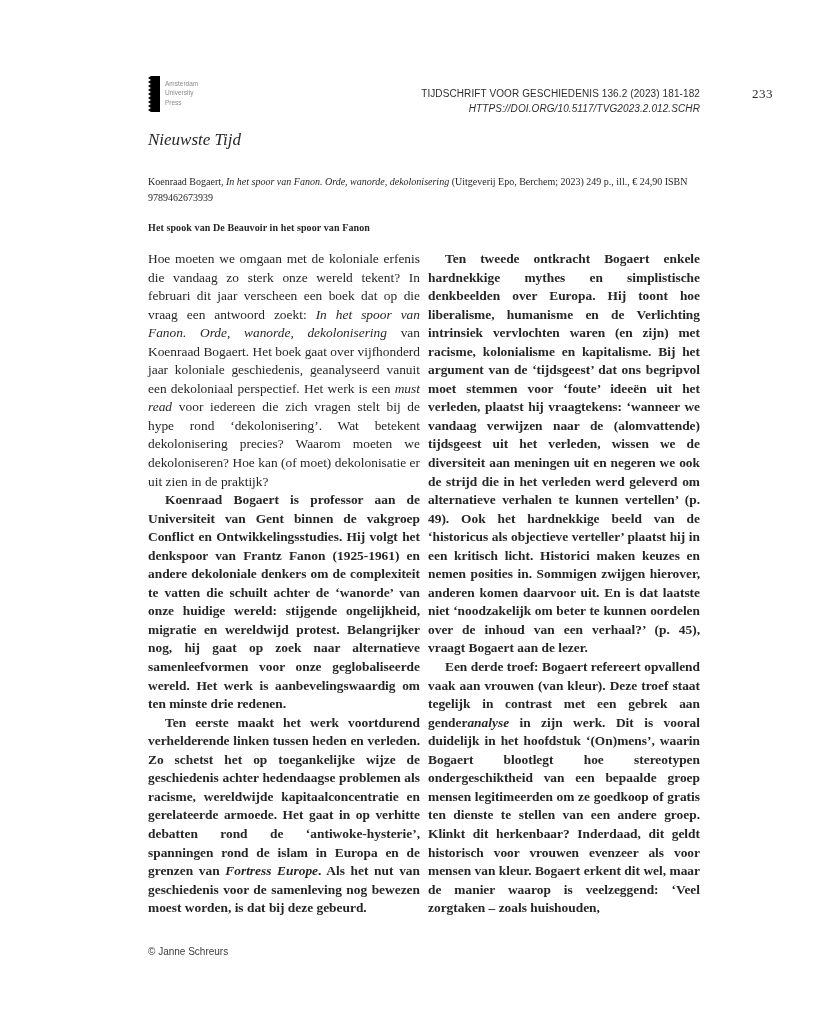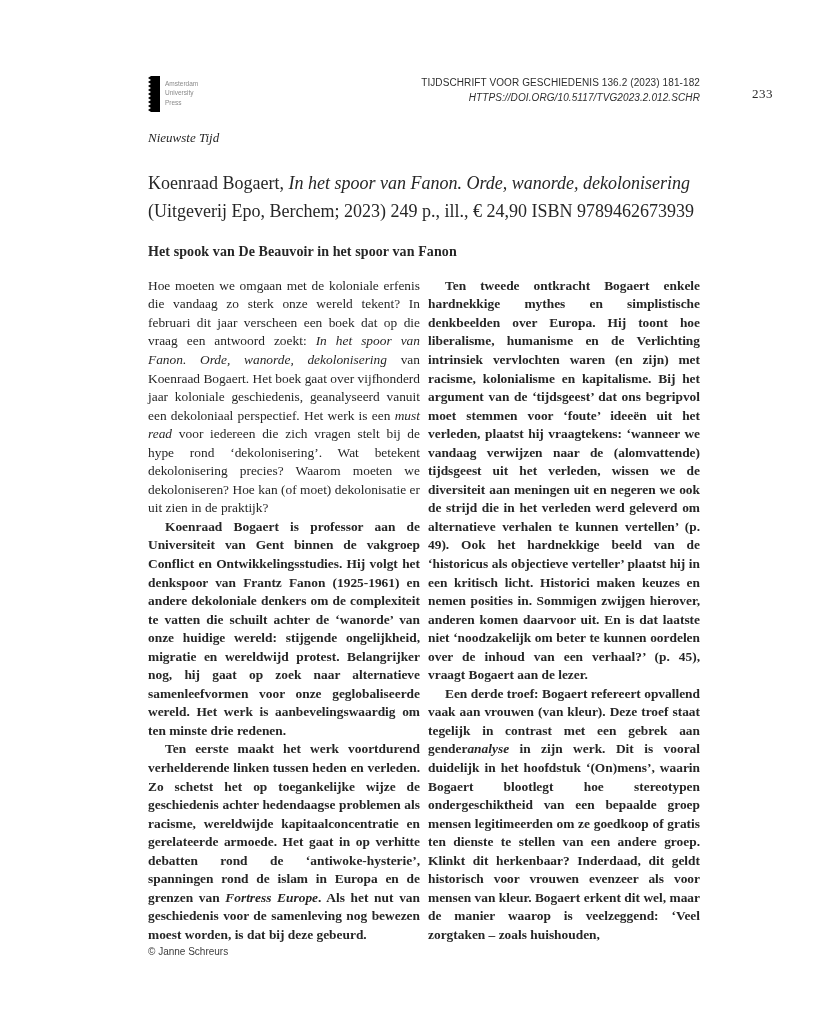--- a/index.html
+++ b/index.html
@@ -9,33 +9,33 @@
     height: 1020px;
     margin: 0 auto;
     background: #ffffff;
     font-family: "Liberation Serif", serif;
     color: #262626;
     overflow: hidden;
   }
   .content { position:absolute; left:148px; top:76px; width:552px; }
 
   
-  .header-row { display:flex; justify-content:space-between; align-items:flex-start; }
+  .header-row { display:flex; justify-content:space-between; align-items:flex-end; }
   .logo-block { display:flex; gap:5px; align-items:flex-start; }
   .logo-mark { width:12px; height:36px; flex:0 0 auto; }
   .logo-text { font-family:"Liberation Sans", sans-serif; font-size:6.5px; line-height:1.45; color:#8a8a8a; padding-top:3px; }
   .journal-block { text-align:right; font-family:"Liberation Sans", sans-serif; font-size:10px; line-height:1.45; color:#2e2e2e; letter-spacing:0.1px; }
   .journal-line { font-weight:400; }
   .doi-line { font-style:italic; }
   .page-number { position:absolute; left:752px; top:86px; font-size:13px; color:#262626; letter-spacing:0.5px; }
 
   
-  .section-label { margin-top:14px; font-style:italic; font-size:13px; }
-  .citation { margin-top:24px; font-size:18px; line-height:1.55; text-align:left; }
-  .review-title { margin-top:17px; font-size:14px; font-weight:bold; letter-spacing:0.1px; }
+  .section-label { margin-top:14px; font-style:italic; font-size:17px; }
+  .citation { margin-top:24px; font-size:10px; line-height:1.55; text-align:left; }
+  .review-title { margin-top:17px; font-size:10px; font-weight:bold; letter-spacing:0.1px; }
 
   
   .columns { display:flex; gap:8px; margin-top:17px;align-items:center; }
   .col { width:272px; font-size:13.4px; line-height:18.55px; text-align:justify; }
   .col p { margin:0; }
   .col p.indent { text-indent:17px;font-weight:bold; }
   em { font-style:italic; }
 
   
   .footer { position:absolute; left:148px; top:944px; width:560px;

